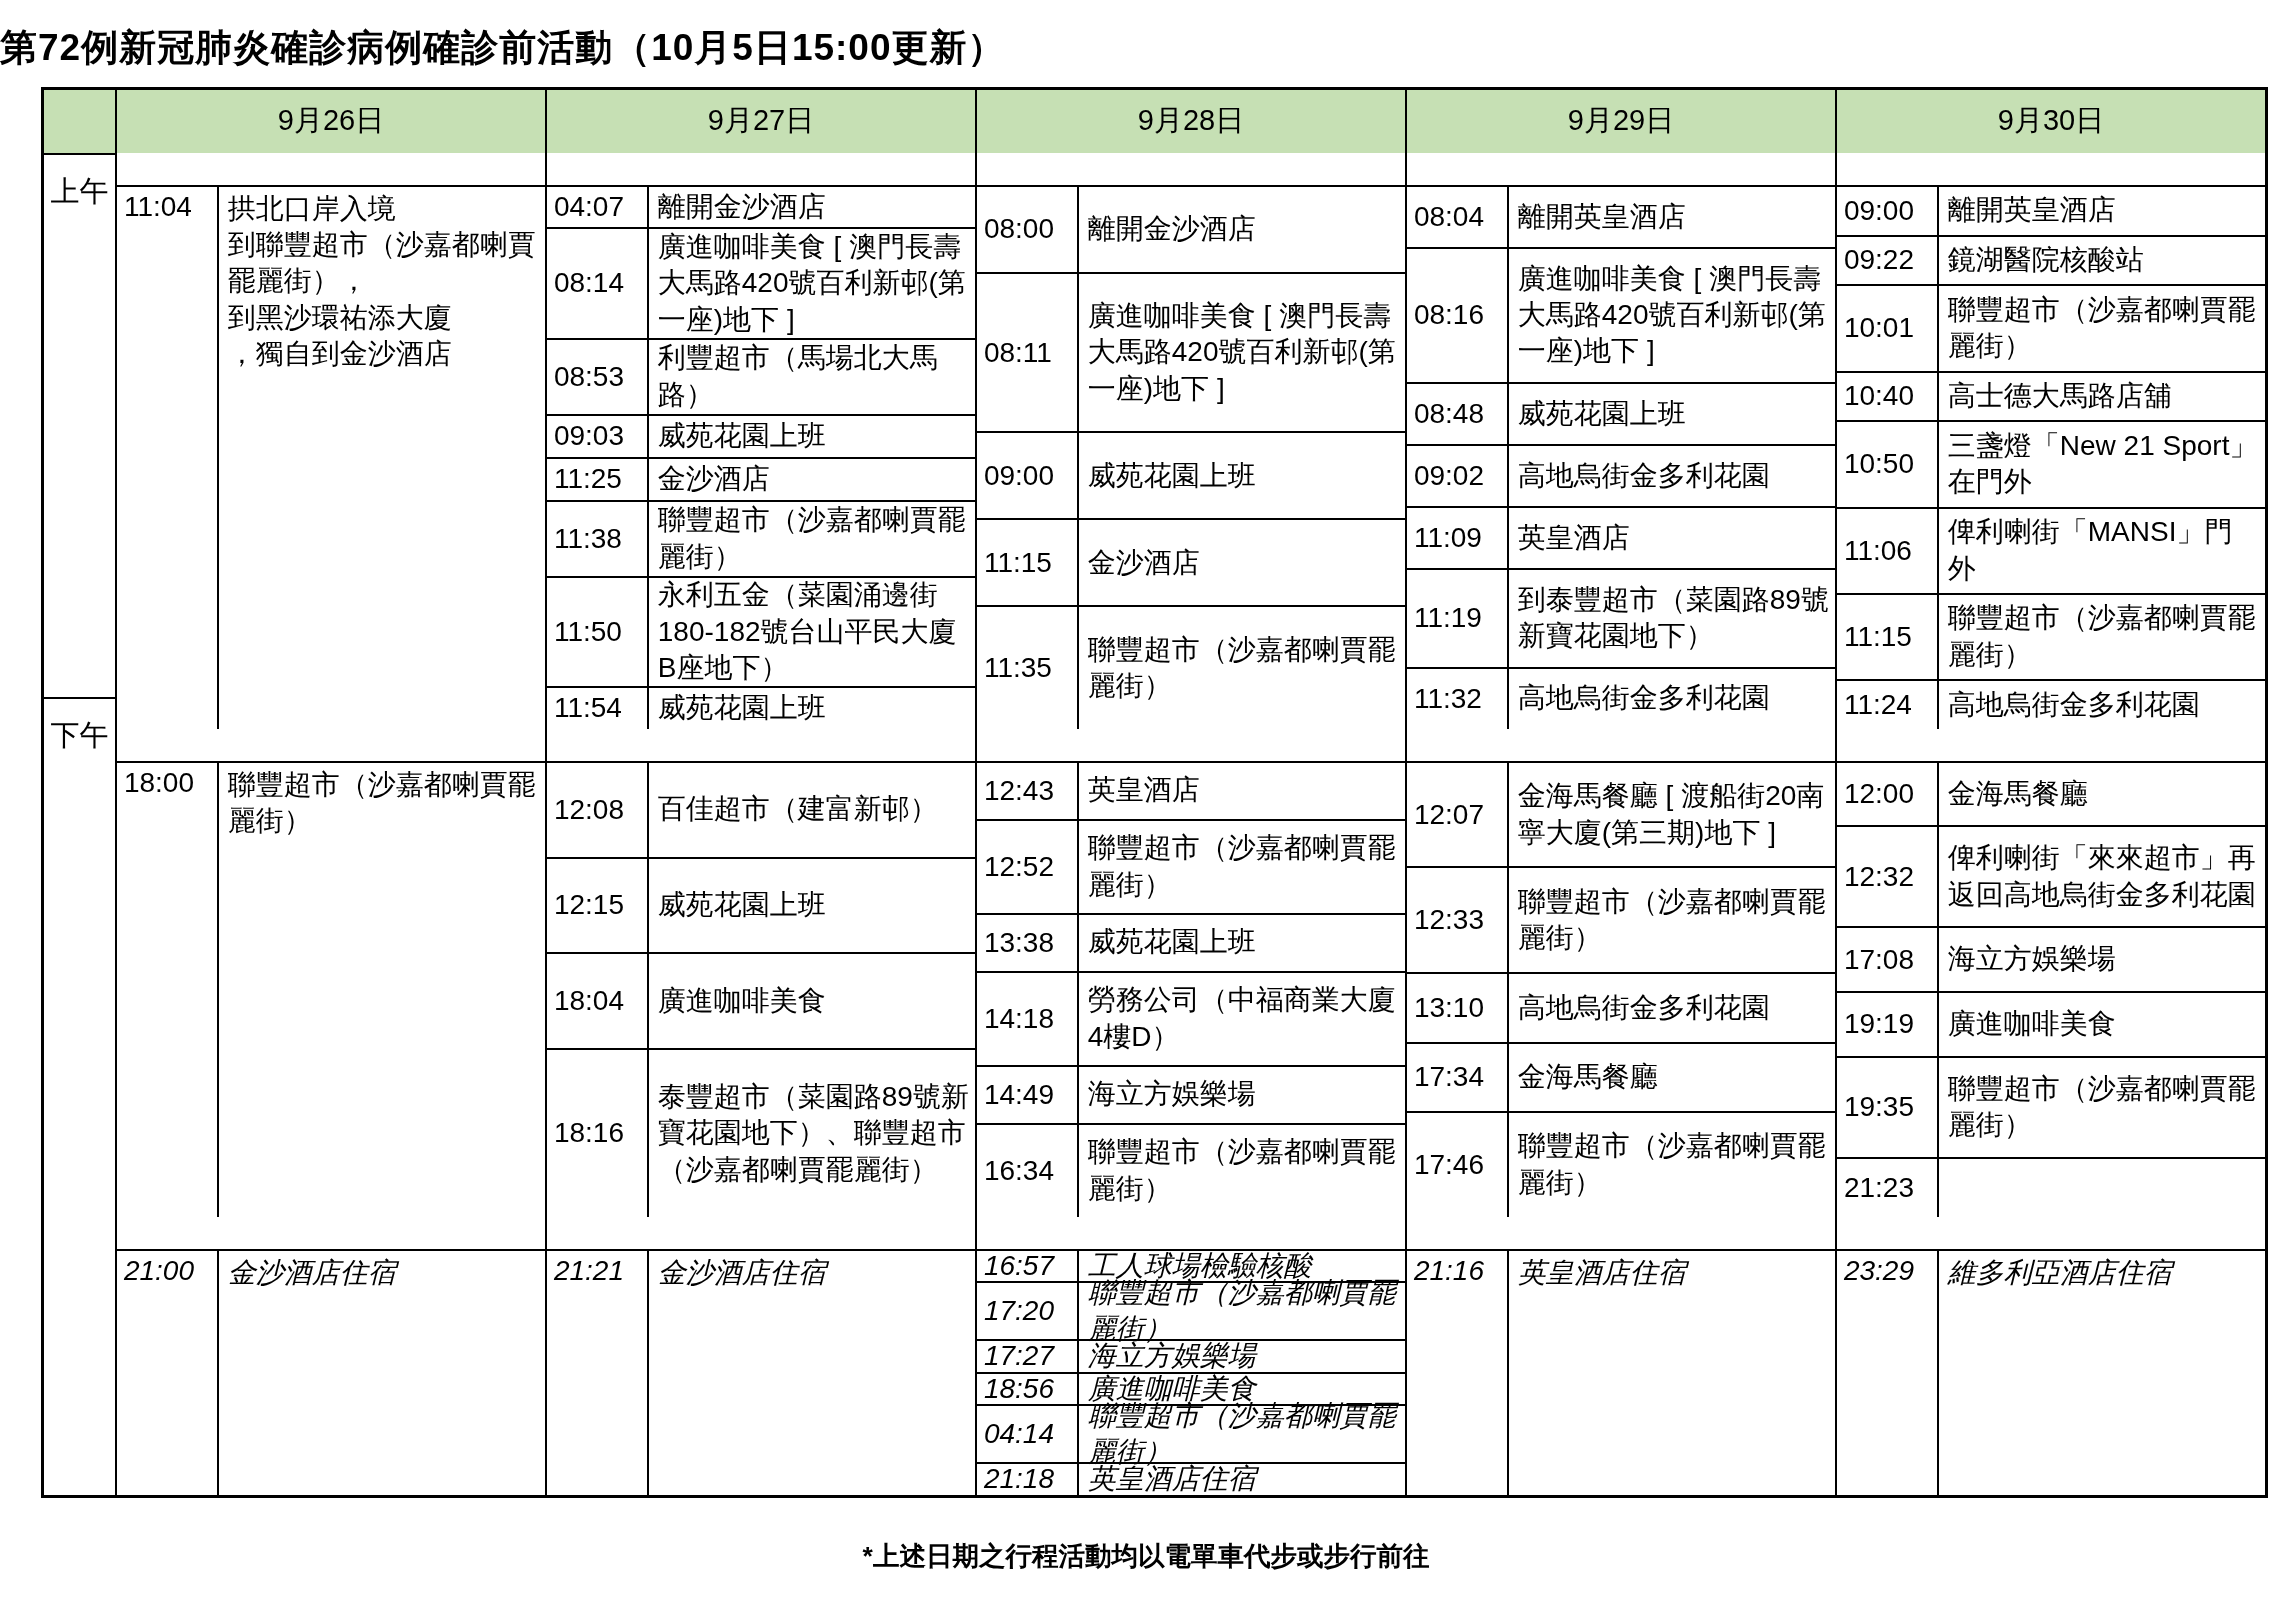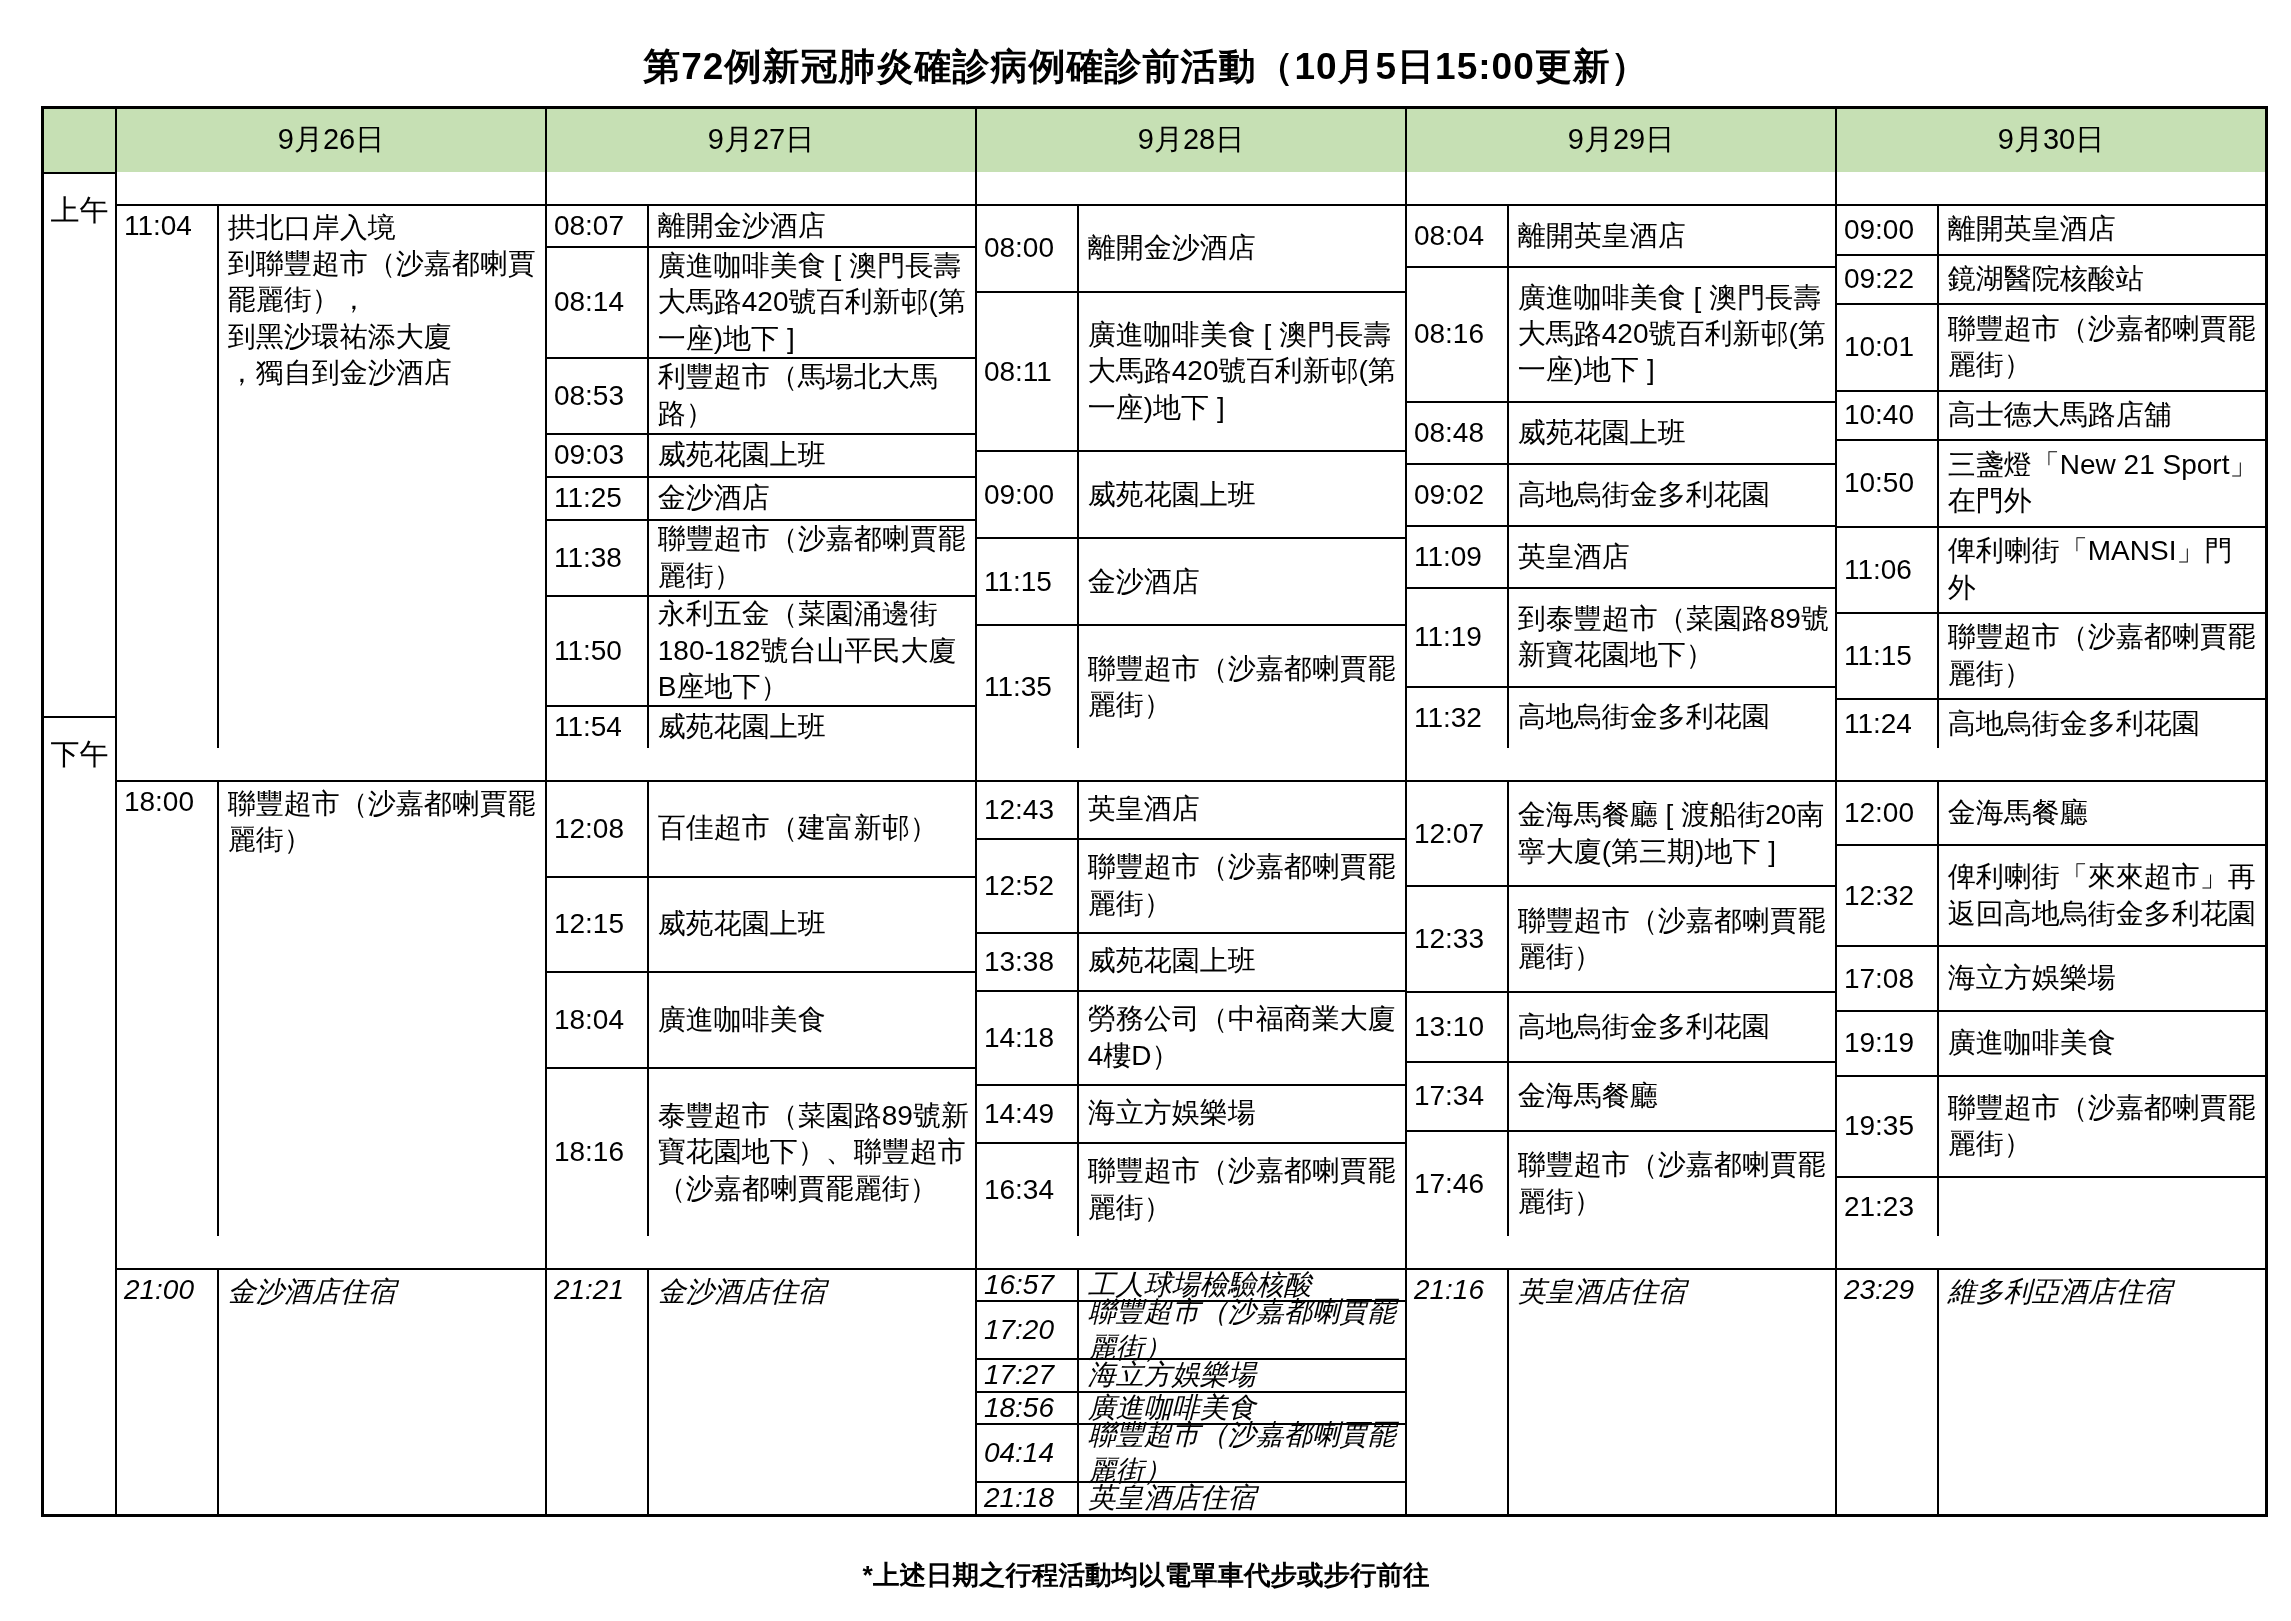--- a/index.html
+++ b/index.html
@@ -5,22 +5,21 @@
   * { box-sizing: border-box; }
   html,body { margin:0; padding:0; }
   body {
     width: 2292px; height: 1621px;
     background: #ffffff;
     font-family: "Liberation Sans", "DejaVu Sans", sans-serif;
     color: #000;
     overflow: hidden;
   }
   .title {
-    padding-top: 42px;
-    text-align: center;
+    padding-top: 23px;
     font-size: 37px;
     font-weight: bold;
     letter-spacing: 1px;
   }
   .table {
     display: flex;
     width: 2227px;
     height: 1411px;
     margin: 13.7px 0 0 41px;
     border: 3.9px solid #000;
@@ -109,21 +108,21 @@
         <div class="row">
           <div class="time">21:00</div>
           <div class="act">金沙酒店住宿</div>
         </div>
       </div>
     </div>
     <div class="col date-col">
       <div class="hdr">9月27日</div>
       <div class="band sec-morning">
         <div class="row">
-          <div class="time">08:07</div>
+          <div class="time">04:07</div>
           <div class="act">離開金沙酒店</div>
         </div>
         <div class="row">
           <div class="time">08:14</div>
           <div class="act">廣進咖啡美食 [ 澳門長壽大馬路420號百利新邨(第一座)地下 ]</div>
         </div>
         <div class="row">
           <div class="time">08:53</div>
           <div class="act">利豐超市（馬場北大馬路）</div>
         </div>

